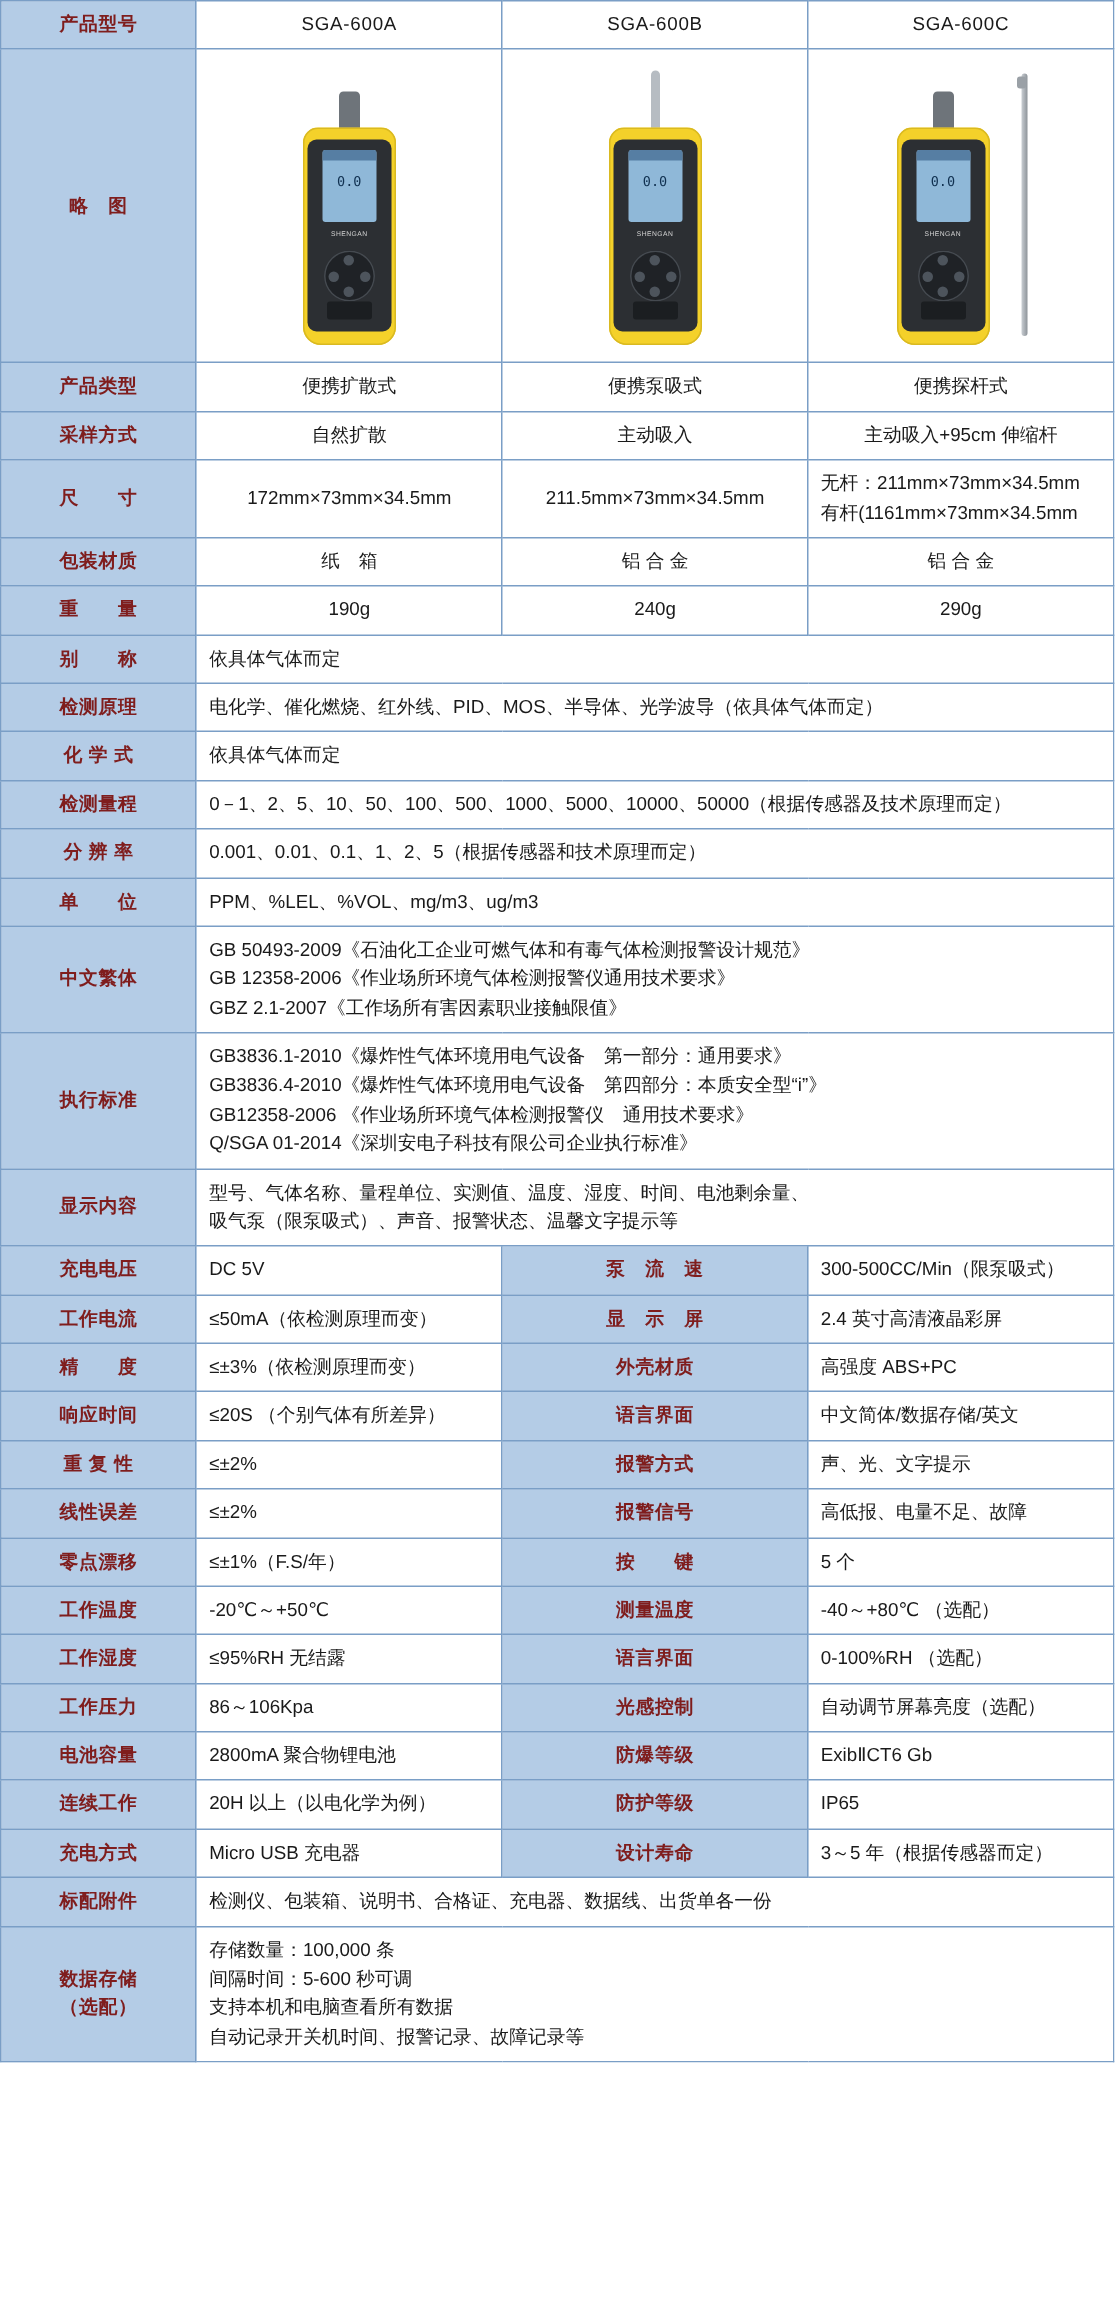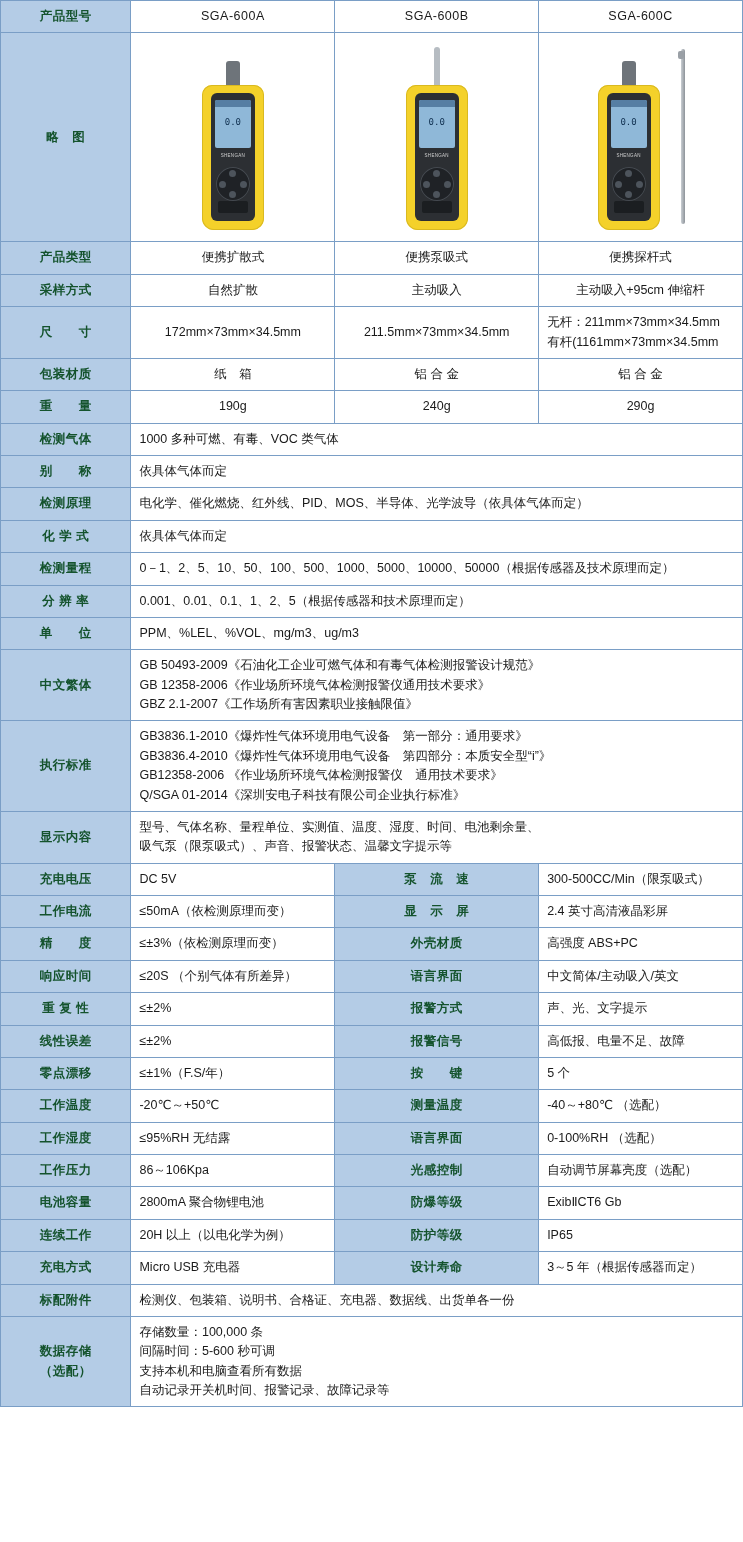--- a/index.html
+++ b/index.html
@@ -19,21 +19,21 @@
   }
   #spec-table td {
     border: 1px solid #7a9ec6;
     vertical-align: middle;
     font-size: 12.5px;
     line-height: 1.55;
     padding: 6px 8px;
   }
   td.label {
     background: #b4cce6;
-    color: #14532d;
+    color: #7f1d1d;
     font-weight: bold;
     text-align: center;
     font-size: 13px;
     letter-spacing: 0.5px;
   }
   td.value {
     background: #ffffff;
     text-align: left;
   }
   td.value.center {
@@ -75,21 +75,21 @@
     height: 145px;
     background: #f4d12a;
     border-radius: 10px 10px 12px 12px;
     box-shadow: inset 0 0 0 1px #d9b921;
   }
   .dev-face {
     position: absolute;
     left: 50%;
     transform: translateX(-50%);
     top: 8px;
-    width: 44px;
+    width: 56px;
     height: 128px;
     background: #2c2f33;
     border-radius: 6px;
   }
   .dev-screen {
     position: absolute;
     left: 50%;
     transform: translateX(-50%);
     top: 7px;
     width: 36px;
@@ -309,24 +309,20 @@
       <td class="value center">铝 合 金</td>
     </tr>
     <tr>
       <td class="label">重　　量</td>
       <td class="value center">190g</td>
       <td class="value center">240g</td>
       <td class="value center">290g</td>
     </tr>
 
     <tr>
-      <td class="label">检测气体</td>
-      <td class="value" colspan="3">1000 多种可燃、有毒、VOC 类气体</td>
-    </tr>
-    <tr>
       <td class="label">别　　称</td>
       <td class="value" colspan="3">依具体气体而定</td>
     </tr>
     <tr>
       <td class="label">检测原理</td>
       <td class="value" colspan="3">电化学、催化燃烧、红外线、PID、MOS、半导体、光学波导（依具体气体而定）</td>
     </tr>
     <tr>
       <td class="label">化 学 式</td>
       <td class="value" colspan="3">依具体气体而定</td>
@@ -377,21 +373,21 @@
     <tr>
       <td class="label">精　　度</td>
       <td class="value small">≤±3%（依检测原理而变）</td>
       <td class="label">外壳材质</td>
       <td class="value">高强度 ABS+PC</td>
     </tr>
     <tr>
       <td class="label">响应时间</td>
       <td class="value small">≤20S （个别气体有所差异）</td>
       <td class="label">语言界面</td>
-      <td class="value">中文简体/主动吸入/英文</td>
+      <td class="value">中文简体/数据存储/英文</td>
     </tr>
     <tr>
       <td class="label">重 复 性</td>
       <td class="value">≤±2%</td>
       <td class="label">报警方式</td>
       <td class="value">声、光、文字提示</td>
     </tr>
     <tr>
       <td class="label">线性误差</td>
       <td class="value">≤±2%</td>

